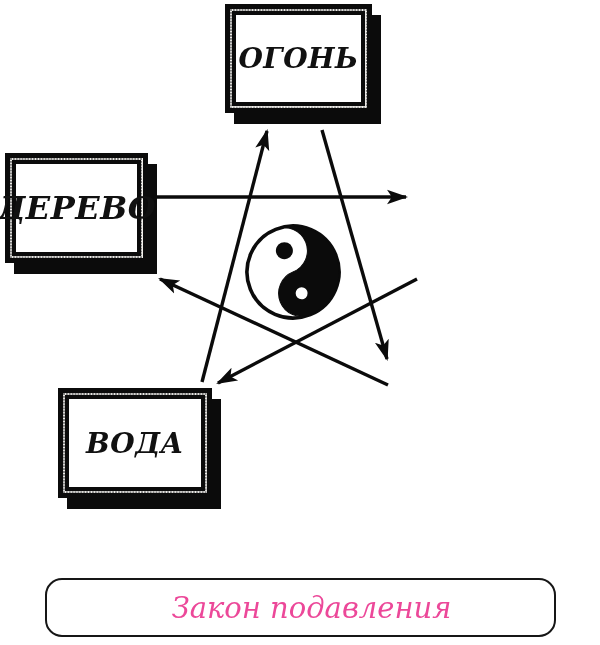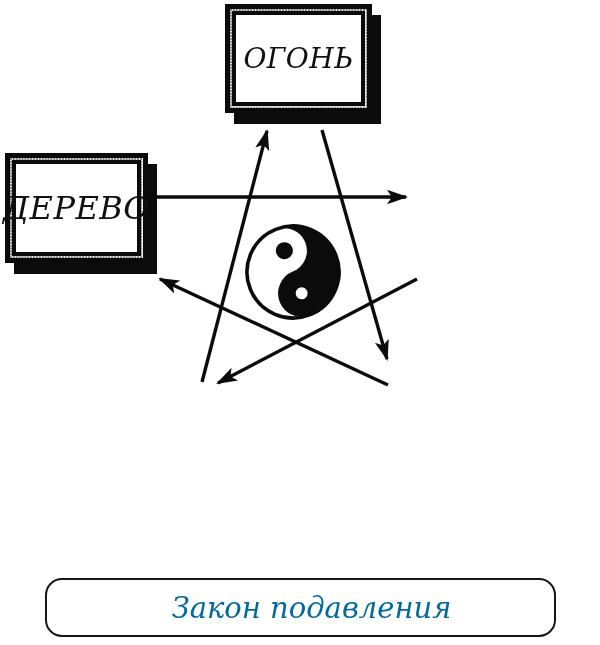--- a/index.html
+++ b/index.html
@@ -18,20 +18,21 @@
   
   .ebox {
     position: absolute;
     box-sizing: border-box;
     border: 5px solid #0b0b0b;
     padding: 2px;
     background-color: #f4f2ee;
     background-image: radial-gradient(circle at 1px 1px, #7d7d7d 0.8px, rgba(0,0,0,0) 1.15px);
     background-size: 2.9px 2.9px;
     box-shadow: 9px 11px 0 0 #0b0b0b;
+    font-weight: bold;
   }
   .ebox .inner {
     box-sizing: border-box;
     width: 100%; height: 100%;
     border: 4px solid #0b0b0b;
     background: #ffffff;
     display: flex;
     align-items: center;
     justify-content: center;
   }
@@ -52,21 +53,21 @@
     border: 2px solid #161616;
     border-radius: 17px;
     background: #ffffff;
     display: flex;
     align-items: center;
     justify-content: center;
   }
   .caption .cap-lbl {
     font-style: italic;
     font-size: 29px;
-    color: #0369a1;
+    color: #ec4899;
     white-space: nowrap;
     transform: translateX(11px);
   }
 </style>
 </head>
 <body>
 
 <div class="stage">
 
   <svg class="arrows-layer" width="600" height="570" viewBox="0 0 600 570">
@@ -96,19 +97,24 @@
     </div>
   </div>
 
   <div class="ebox long" style="left:5px; top:153px; width:143px; height:110px;">
     <div class="inner">
       <span class="lbl">ДЕРЕВО</span>
     </div>
   </div>
 
 
+  <div class="ebox" style="left:58px; top:388px; width:154px; height:110px;">
+    <div class="inner">
+      <span class="lbl">ВОДА</span>
+    </div>
+  </div>
 
 
   <div class="caption">
     <span class="cap-lbl">Закон подавления</span>
   </div>
 
 </div>
 
 </body></html>

